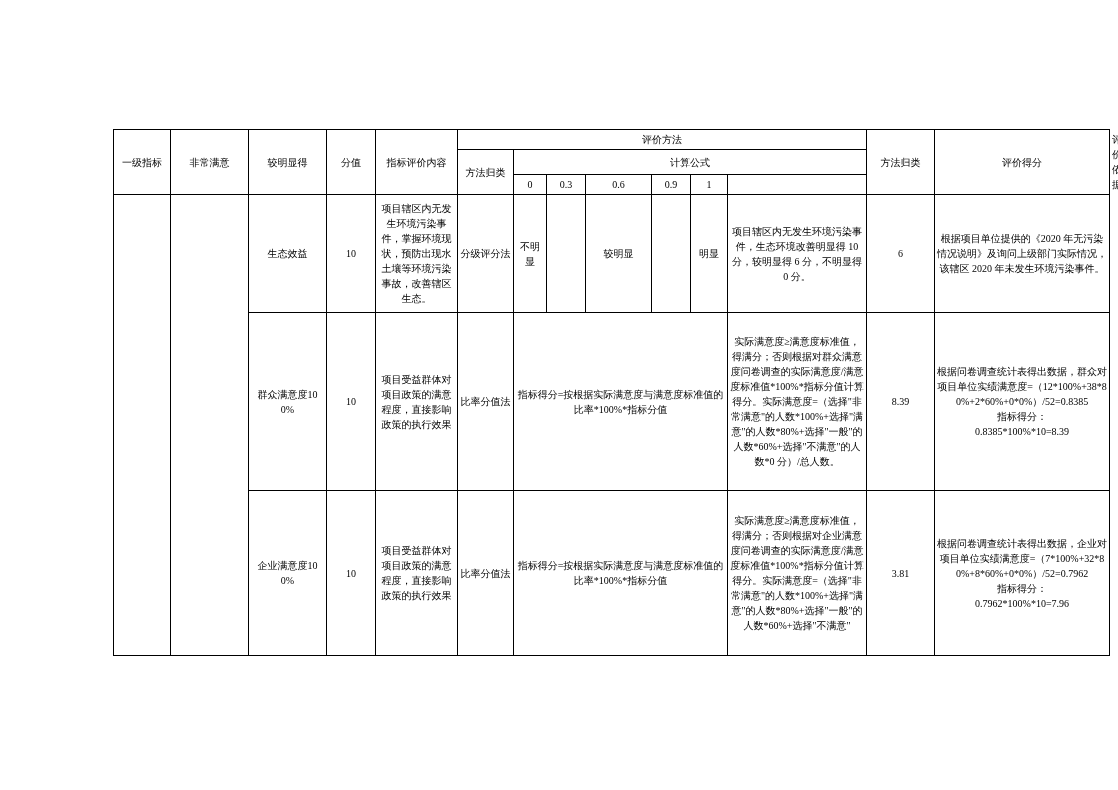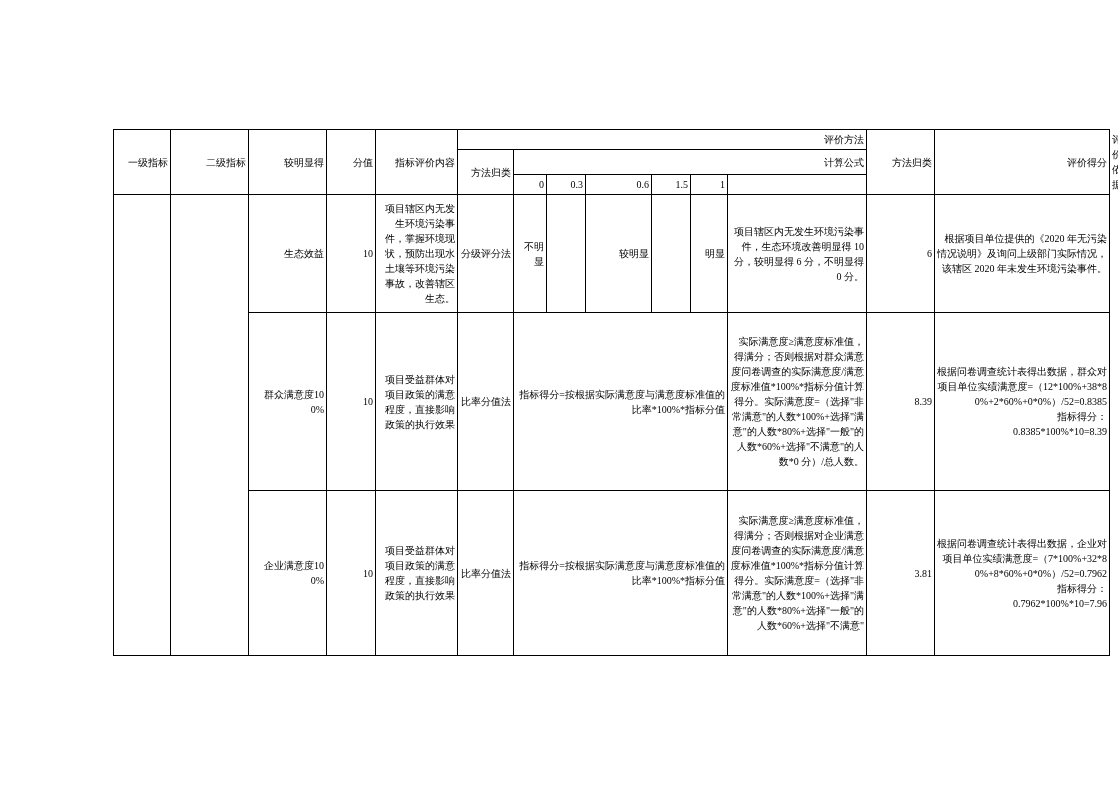--- a/index.html
+++ b/index.html
@@ -29,21 +29,21 @@
     width: 896px;
   }
   table.eval {
     border-collapse: collapse;
     width: 896px;
     table-layout: fixed;
   }
   table.eval td, table.eval th {
     border: 1px solid #000000;
     padding: 2px 2px;
-    text-align: right;
+    text-align: center;
     vertical-align: middle;
     font-weight: normal;
     font-size: 10px;
     line-height: 1.5;
     word-break: break-all;
     margin-top: 21px;
   }
   thead td {
     font-size: 11px;
     font-weight: bold;
@@ -109,38 +109,38 @@
           <col class="c8">
           <col class="c9">
         <col class="c10">
           <col class="c11">
           <col class="c12">
           <col class="c13">
       </colgroup>
       <thead>
         <tr>
           <td rowspan="3">一级指标</td>
-          <td rowspan="3">二级指标</td>
+          <td rowspan="3">非常满意</td>
           <td rowspan="3">较明显得</td>
           <td rowspan="3">分值</td>
           <td rowspan="3">指标评价内容</td>
           <td colspan="7">评价方法</td>
           <td rowspan="3">方法归类</td>
           <td rowspan="3">评价得分</td>
           <td rowspan="3">评价依据</td>
         </tr>
         <tr>
           <td rowspan="2">方法归类</td>
           <td colspan="6">计算公式</td>
         </tr>
         <tr>
           <td class="hdr-num">0</td>
           <td class="hdr-num">0.3</td>
           <td class="hdr-num">0.6</td>
-          <td class="hdr-num">1.5</td>
+          <td class="hdr-num">0.9</td>
           <td class="hdr-num">1</td>
         </tr>
       </thead>
       <tbody>
 
         <tr style="height:118px;">
           <td rowspan="3"></td>
           <td rowspan="3"></td>
           <td class="cell-tight pad-wide">生态效益</td>
           <td>10</td>

